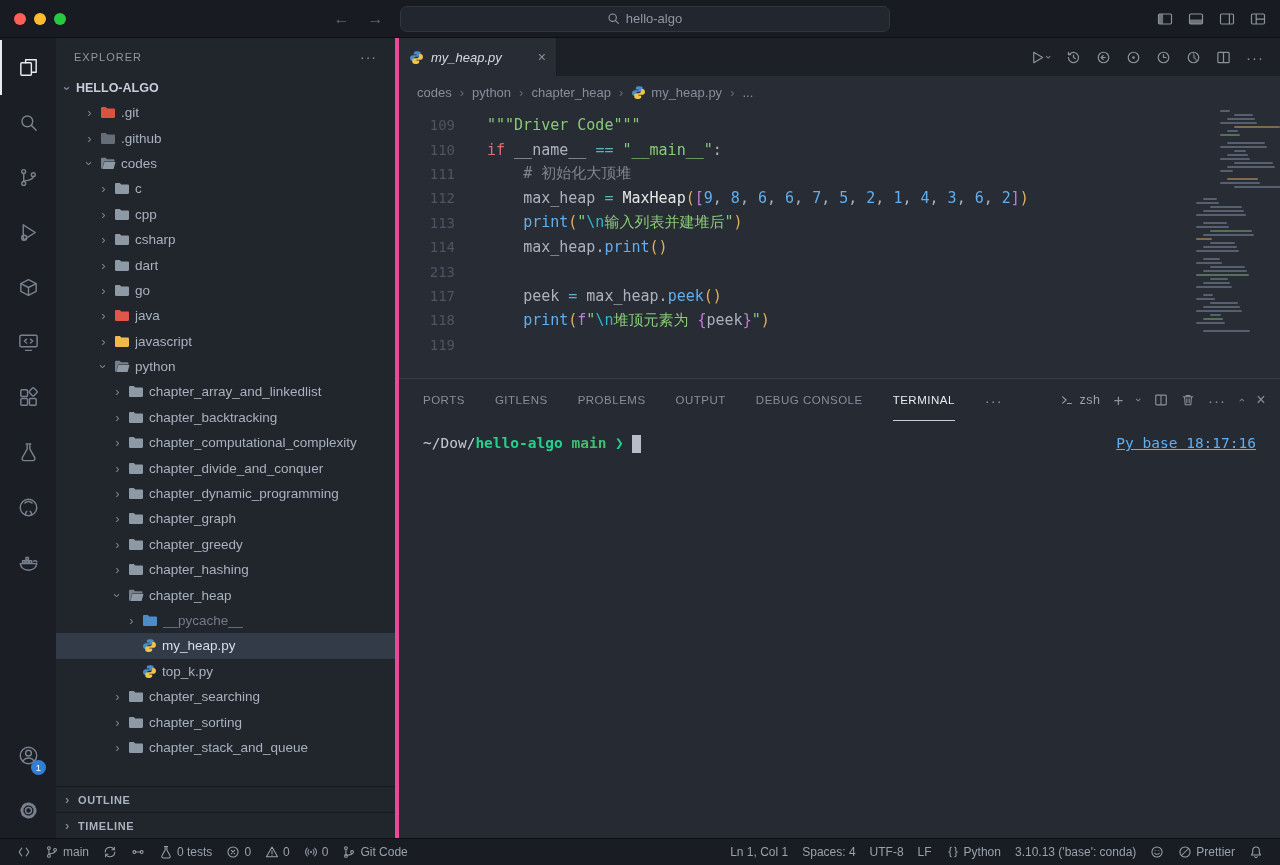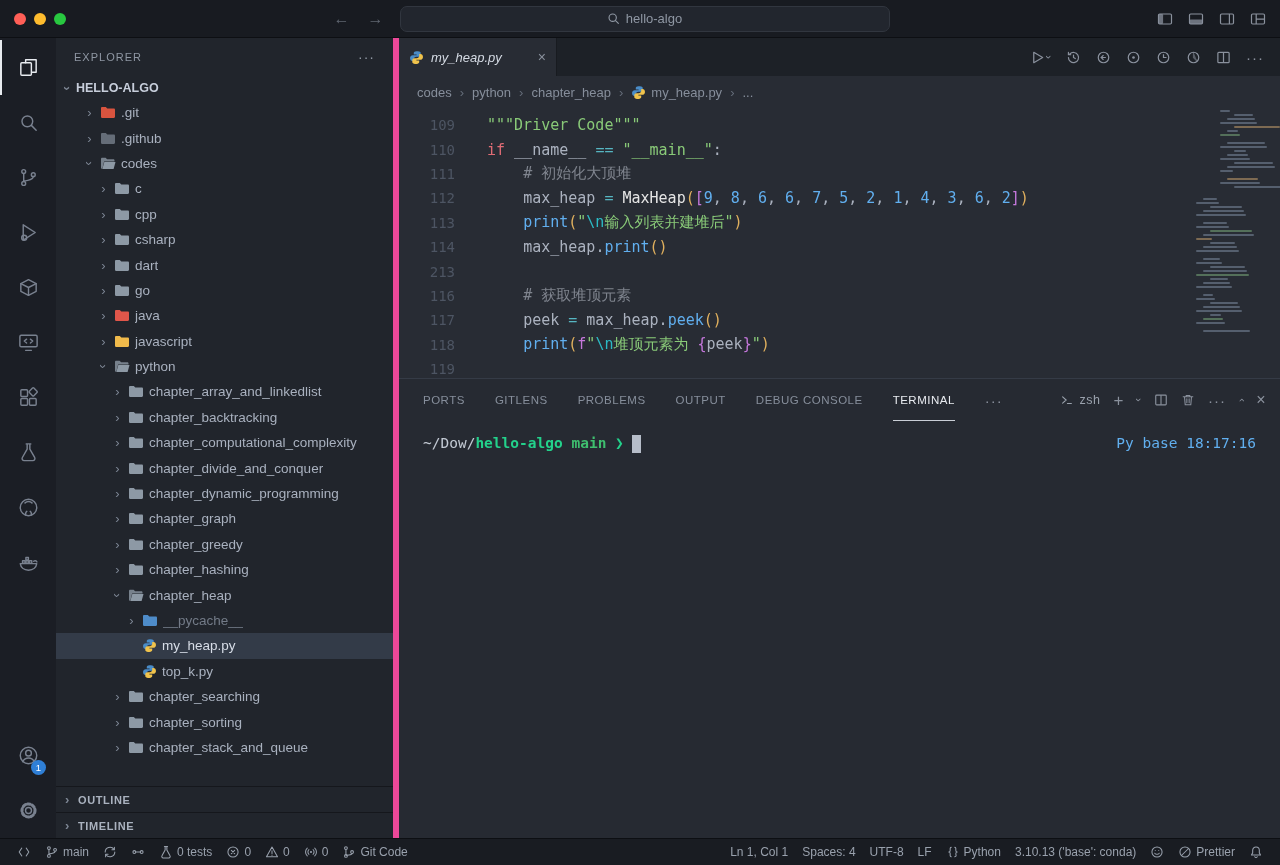--- a/index.html
+++ b/index.html
@@ -22,21 +22,21 @@
 
   
   .main{flex:1;display:flex;min-height:0;}
 
   .activitybar{width:56px;flex:none;background:#1b1e25;display:flex;flex-direction:column;align-items:stretch;padding-top:2px;}
   .ab-icon{height:55px;display:flex;align-items:center;justify-content:center;color:#79818f;position:relative;border-left:2px solid transparent;border-right:2px solid transparent;cursor:pointer;}
   .ab-icon.active{color:#e8ebf0;border-left-color:#e8ebf0;}
   .ab-bottom{margin-top:auto;}
   .badge{position:absolute;right:8px;bottom:8px;min-width:15px;height:15px;border-radius:8px;background:#2f7fd6;color:#fff;font-size:9.5px;display:flex;align-items:center;justify-content:center;padding:0 3px;}
 
-  .sidebar{width:343px;flex:none;background:#21252c;display:flex;flex-direction:column;border-right:6px solid #ec4899;}
+  .sidebar{width:343px;flex:none;background:#21252c;display:flex;flex-direction:column;border-right:4px solid #ec4899;}
   .sb-header{height:38px;flex:none;display:flex;align-items:center;padding:0 18px;color:#8f97a3;font-size:11px;letter-spacing:1px;}
   .sb-more{margin-left:auto;color:#8f97a3;letter-spacing:1px;font-size:14px;cursor:pointer;}
   .project-row{height:24px;flex:none;display:flex;align-items:center;gap:3px;padding-left:6px;color:#c7cedb;font-weight:bold;font-size:12.5px;cursor:pointer;}
   .tree{flex:1;overflow:hidden;font-size:13.5px;}
   .trow{height:25.4px;display:flex;align-items:center;gap:5px;cursor:pointer;white-space:nowrap;color:#a9b1bf;}
   .trow.selected{background:#333b48;color:#d7dde7;}
   .trow.dim .tlabel{color:#737b88;}
   .twisty{width:11px;flex:none;color:#7d8694;font-size:13px;display:inline-flex;justify-content:center;}
   .twisty.down{transform:rotate(90deg);}
   .tlabel{overflow:hidden;text-overflow:ellipsis;}
@@ -71,21 +71,21 @@
   
   .panel{height:460px;flex:none;border-top:1px solid #353b46;background:#262a32;display:flex;flex-direction:column;}
   .panel-tabs{height:42px;flex:none;display:flex;align-items:stretch;padding:0 14px 0 24px;color:#868e9b;font-size:11.5px;letter-spacing:.5px;}
   .ptab{display:flex;align-items:center;margin-right:30px;border-bottom:1px solid transparent;cursor:pointer;}
   .ptab.active{color:#e8ebf0;border-bottom-color:#c9ced6;}
   .ptab-more{display:flex;align-items:center;margin-right:10px;cursor:pointer;}
   .panel-actions{margin-left:auto;display:flex;align-items:center;gap:13px;color:#8a919d;font-size:13px;}
   .shell-chip{display:flex;align-items:center;gap:5px;font-size:12.5px;color:#9aa2ad;}
   .term{flex:1;padding:14px 24px 0;font-family:"DejaVu Sans Mono",monospace;font-size:14.5px;display:flex;align-items:flex-start;}
   .t-cursor{display:inline-block;width:9px;height:18px;background:#b6bdc9;vertical-align:-3px;margin-left:8px;}
-  .term-right{margin-left:auto;color:#61afef;}
+  .term-right{margin-left:auto;color:#61afef;text-decoration:underline;}
 
   
   .statusbar{height:27px;flex:none;background:#191c22;border-top:1px solid #0d0f13;display:flex;align-items:center;padding:0 10px;color:#99a1ad;font-size:12px;}
   .sb-item{display:flex;align-items:center;gap:4px;padding:0 7px;cursor:pointer;white-space:nowrap;}
   .sb-group-right{margin-left:auto;display:flex;align-items:center;}
 </style>
 </head>
 <body>
 
 <div class="window">
@@ -577,21 +577,20 @@
 
       <div class="code-area">
         <div id="code-lines">
             <div class="cline"><span class="ln">109</span><span class="ctext"><span class="tk-str">"""Driver Code"""</span></span></div>
             <div class="cline"><span class="ln">110</span><span class="ctext"><span class="tk-kw">if</span><span class="tk-d"> </span><span class="tk-d">__name__</span><span class="tk-d"> </span><span class="tk-op">==</span><span class="tk-d"> </span><span class="tk-str">"__main__"</span><span class="tk-d">:</span></span></div>
             <div class="cline"><span class="ln">111</span><span class="ctext"><span class="tk-d">    </span><span class="tk-cmt"># 初始化大顶堆</span></span></div>
             <div class="cline"><span class="ln">112</span><span class="ctext"><span class="tk-d">    </span><span class="tk-d">max_heap</span><span class="tk-d"> </span><span class="tk-op">=</span><span class="tk-d"> </span><span class="tk-cls">MaxHeap</span><span class="tk-b1">(</span><span class="tk-b2">[</span><span class="tk-num">9</span><span class="tk-d">, </span><span class="tk-num">8</span><span class="tk-d">, </span><span class="tk-num">6</span><span class="tk-d">, </span><span class="tk-num">6</span><span class="tk-d">, </span><span class="tk-num">7</span><span class="tk-d">, </span><span class="tk-num">5</span><span class="tk-d">, </span><span class="tk-num">2</span><span class="tk-d">, </span><span class="tk-num">1</span><span class="tk-d">, </span><span class="tk-num">4</span><span class="tk-d">, </span><span class="tk-num">3</span><span class="tk-d">, </span><span class="tk-num">6</span><span class="tk-d">, </span><span class="tk-num">2</span><span class="tk-b2">]</span><span class="tk-b1">)</span></span></div>
             <div class="cline"><span class="ln">113</span><span class="ctext"><span class="tk-d">    </span><span class="tk-fn">print</span><span class="tk-b1">(</span><span class="tk-str">"</span><span class="tk-esc">\n</span><span class="tk-str">输入列表并建堆后</span><span class="tk-str">"</span><span class="tk-b1">)</span></span></div>
             <div class="cline"><span class="ln">114</span><span class="ctext"><span class="tk-d">    </span><span class="tk-d">max_heap</span><span class="tk-d">.</span><span class="tk-fn">print</span><span class="tk-b1">(</span><span class="tk-b1">)</span></span></div>
             <div class="cline"><span class="ln">213</span><span class="ctext"></span></div>
-            <div class="cline"><span class="ln">116</span><span class="ctext"><span class="tk-d">    </span><span class="tk-cmt"># 获取堆顶元素</span></span></div>
             <div class="cline"><span class="ln">117</span><span class="ctext"><span class="tk-d">    </span><span class="tk-d">peek</span><span class="tk-d"> </span><span class="tk-op">=</span><span class="tk-d"> </span><span class="tk-d">max_heap</span><span class="tk-d">.</span><span class="tk-fn">peek</span><span class="tk-b1">(</span><span class="tk-b1">)</span></span></div>
             <div class="cline"><span class="ln">118</span><span class="ctext"><span class="tk-d">    </span><span class="tk-fn">print</span><span class="tk-b1">(</span><span class="tk-mag">f</span><span class="tk-str">"</span><span class="tk-esc">\n</span><span class="tk-str">堆顶元素为 </span><span class="tk-b2">{</span><span class="tk-d">peek</span><span class="tk-b2">}</span><span class="tk-str">"</span><span class="tk-b1">)</span></span></div>
             <div class="cline"><span class="ln">119</span><span class="ctext"></span></div>
           </div>
         <div class="minimap" id="minimap">
             <div class="mm-line" style="width: 10px; margin-left: 26px; background: rgb(85, 95, 110);"></div>
             <div class="mm-line" style="width: 19px; margin-left: 40px; background: rgb(85, 95, 110);"></div>
             <div class="mm-line" style="width: 28px; margin-left: 33px; background: rgb(85, 95, 110);"></div>
             <div class="mm-line" style="width: 37px; margin-left: 26px; background: rgb(85, 95, 110);"></div>
             <div class="mm-line" style="width: 46px; margin-left: 40px; background: rgb(125, 106, 82);"></div>

